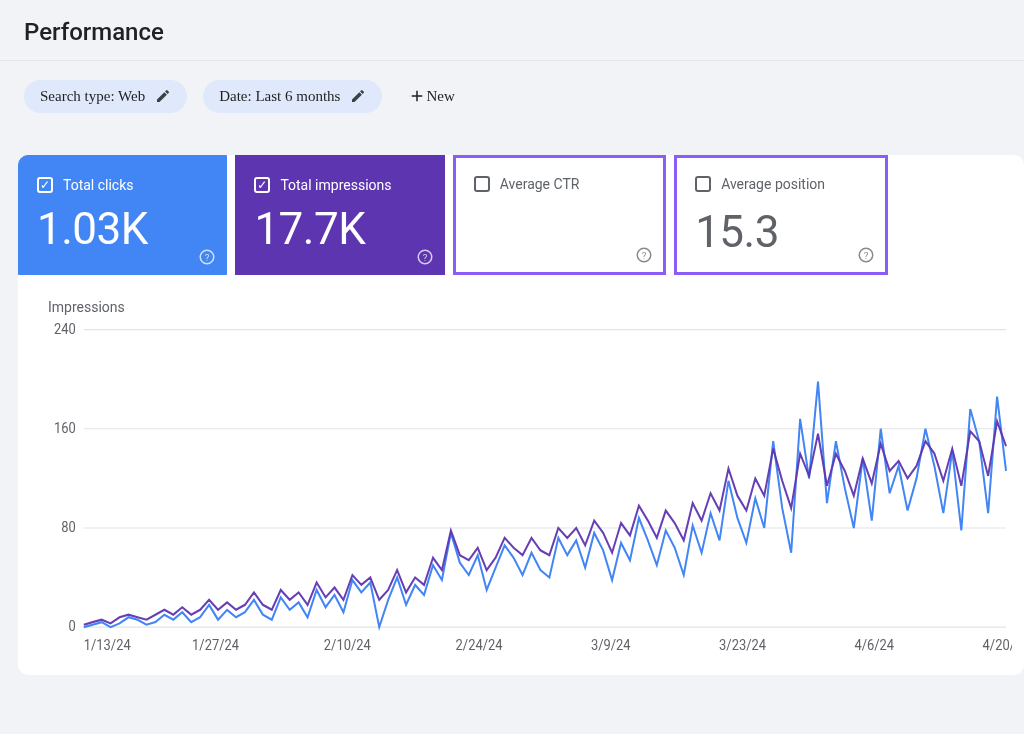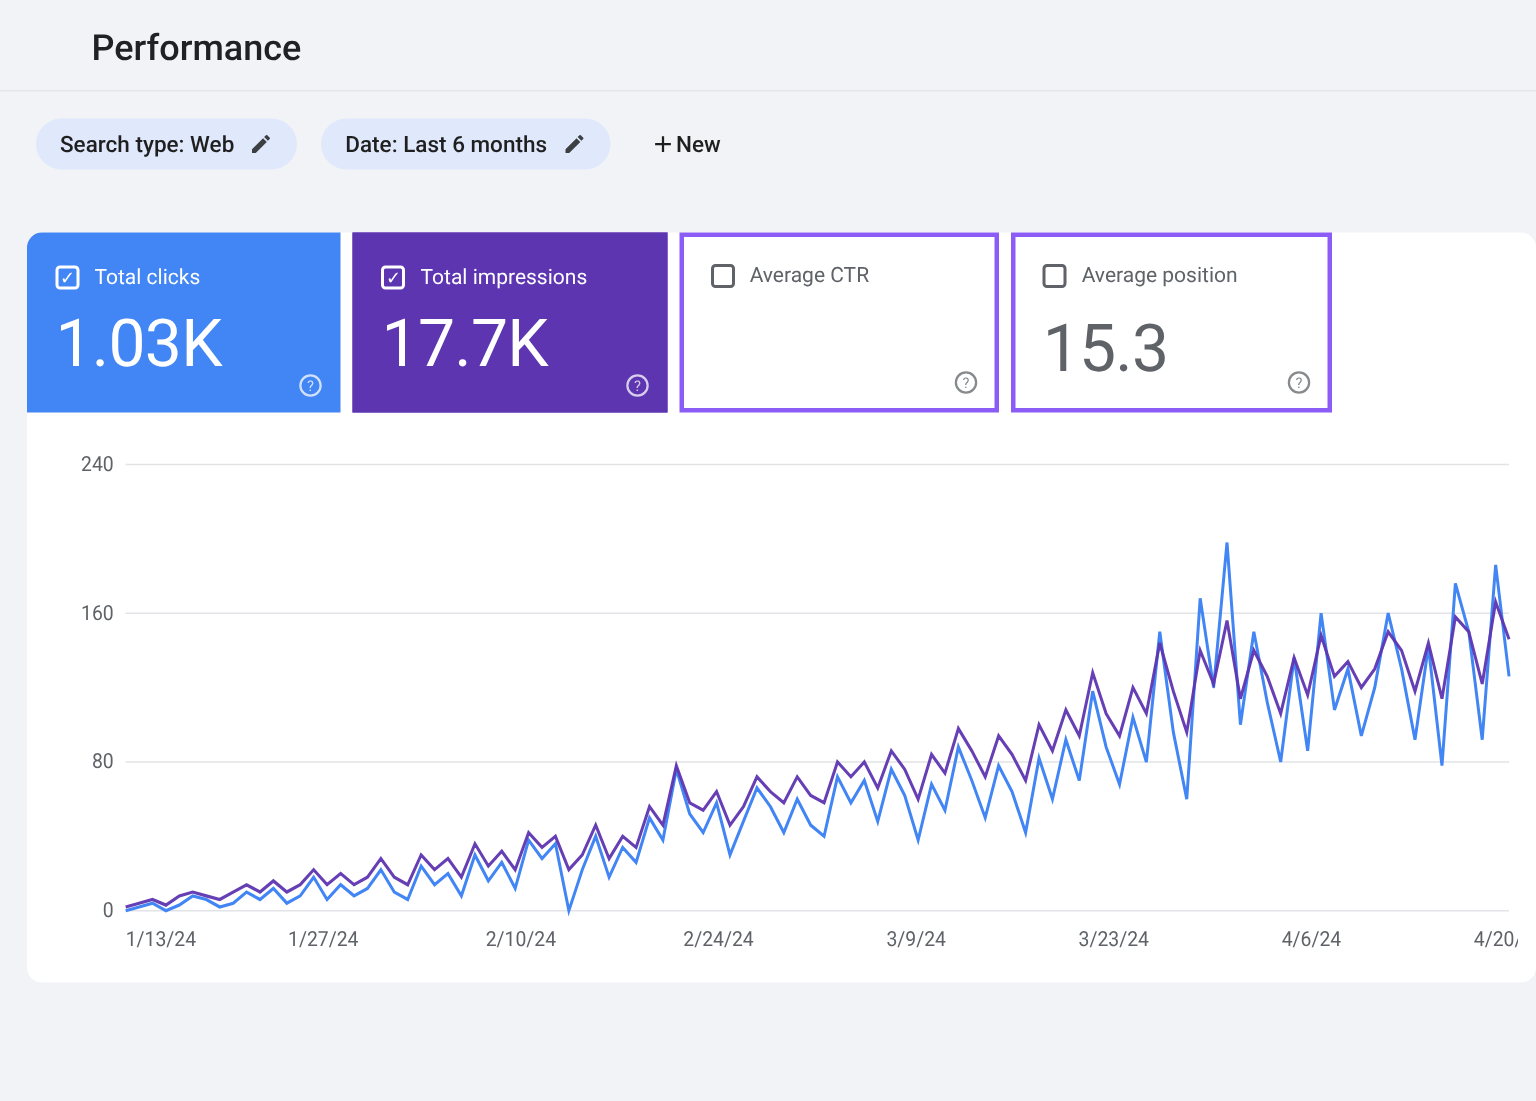--- a/index.html
+++ b/index.html
@@ -10,32 +10,32 @@
     color:#202124;
     width:1024px;
     height:734px;
     overflow:hidden;
   }
   .page-title {
     font-size:24px;
     font-weight:500;
     padding:18px 24px 14px 24px;
     color:#202124;
-    margin-left:37px;
   }
   .hr {
     height:1px;
     background:#e3e6ea;
     margin:0 0 0 0;
   }
   .filter-bar {
     display:flex;
     align-items:center;
     gap:16px;
     padding:18px 24px 18px 24px;
+    font-family:Liberation Serif, serif;
   }
   .chip {
     display:inline-flex;
     align-items:center;
     gap:10px;
     background:#e0e8fb;
     color:#1f1f1f;
     font-size:15px;
     font-weight:500;
     border-radius:18px;
@@ -204,20 +204,21 @@
       <svg class="help" viewBox="0 0 24 24">
           <circle cx="12" cy="12" r="9" fill="none" stroke="currentColor" stroke-width="2"></circle>
           <text x="12" y="17" text-anchor="middle" font-size="13" fill="currentColor">?</text>
         </svg>
     </div>
 
     <div class="metric-spacer"></div>
   </div>
 
   <div class="chart-wrap">
+    <div class="chart-title">Impressions</div>
     <svg id="chart" class="chart-svg" viewBox="0 0 970 320" preserveAspectRatio="none">
         <line x1="36" x2="964" y1="290" y2="290" class="gridline"></line>
         <text x="28" y="294" text-anchor="end" class="axis-text">0</text>
         <line x1="36" x2="964" y1="196.66666666666669" y2="196.66666666666669" class="gridline"></line>
         <text x="28" y="200.66666666666669" text-anchor="end" class="axis-text">80</text>
         <line x1="36" x2="964" y1="103.33333333333334" y2="103.33333333333334" class="gridline"></line>
         <text x="28" y="107.33333333333334" text-anchor="end" class="axis-text">160</text>
         <line x1="36" x2="964" y1="10" y2="10" class="gridline"></line>
         <text x="28" y="14" text-anchor="end" class="axis-text">240</text>
         <text x="36" y="312" text-anchor="start" class="axis-text">1/13/24</text>

